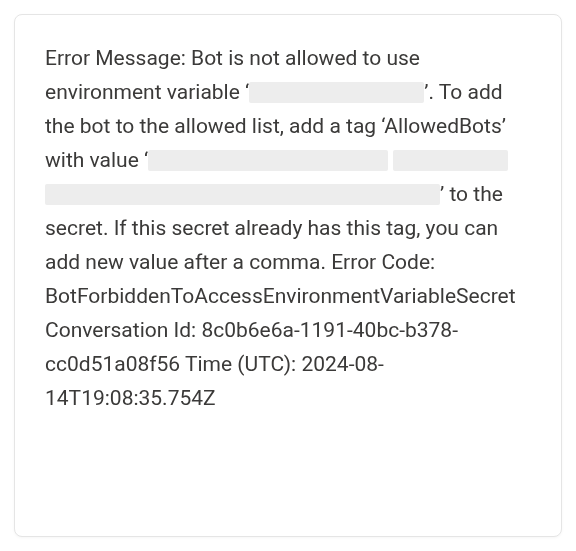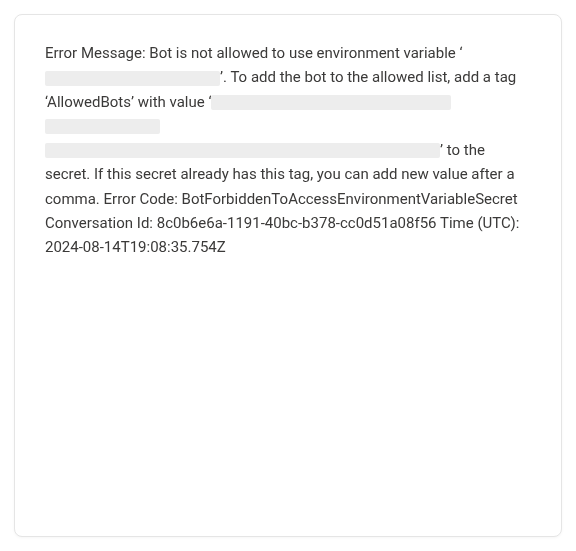--- a/index.html
+++ b/index.html
@@ -18,21 +18,21 @@
       background: #ffffff;
       border: 1px solid #e5e5e5;
       border-radius: 8px;
       box-shadow: 0 1px 3px rgba(0,0,0,0.04);
       padding: 26px 30px 30px 30px;
       width: 100%;
       height: 100%;
     }
     .error-text {
       color: #3b3a39;
-      font-size: 15px;
+      font-size: 21px;
       line-height: 1.62;
       word-wrap: break-word;
       overflow-wrap: break-word;
     }
     .redacted {
       display: inline-block;
       background: #ededed;
       border-radius: 2px;
       height: 1em;
       vertical-align: text-bottom;

